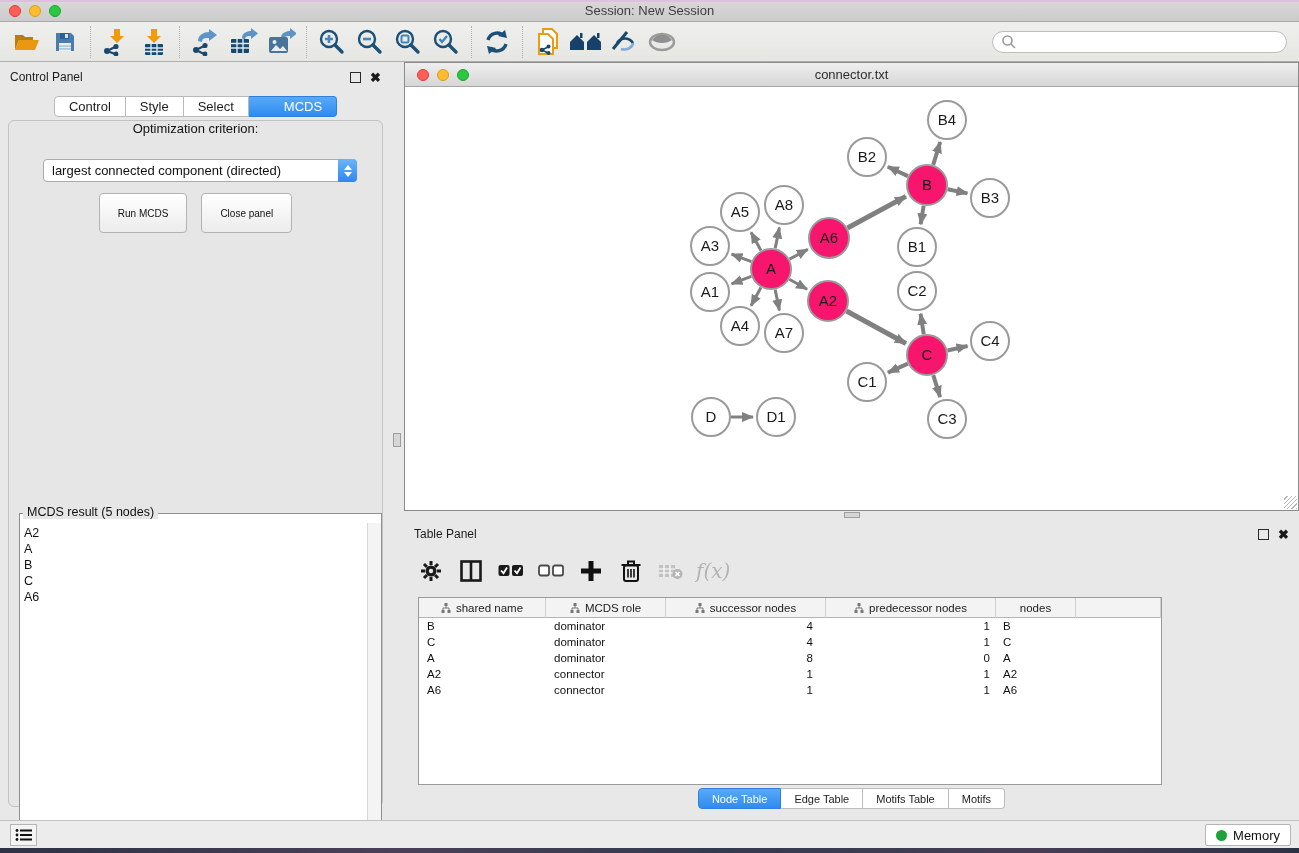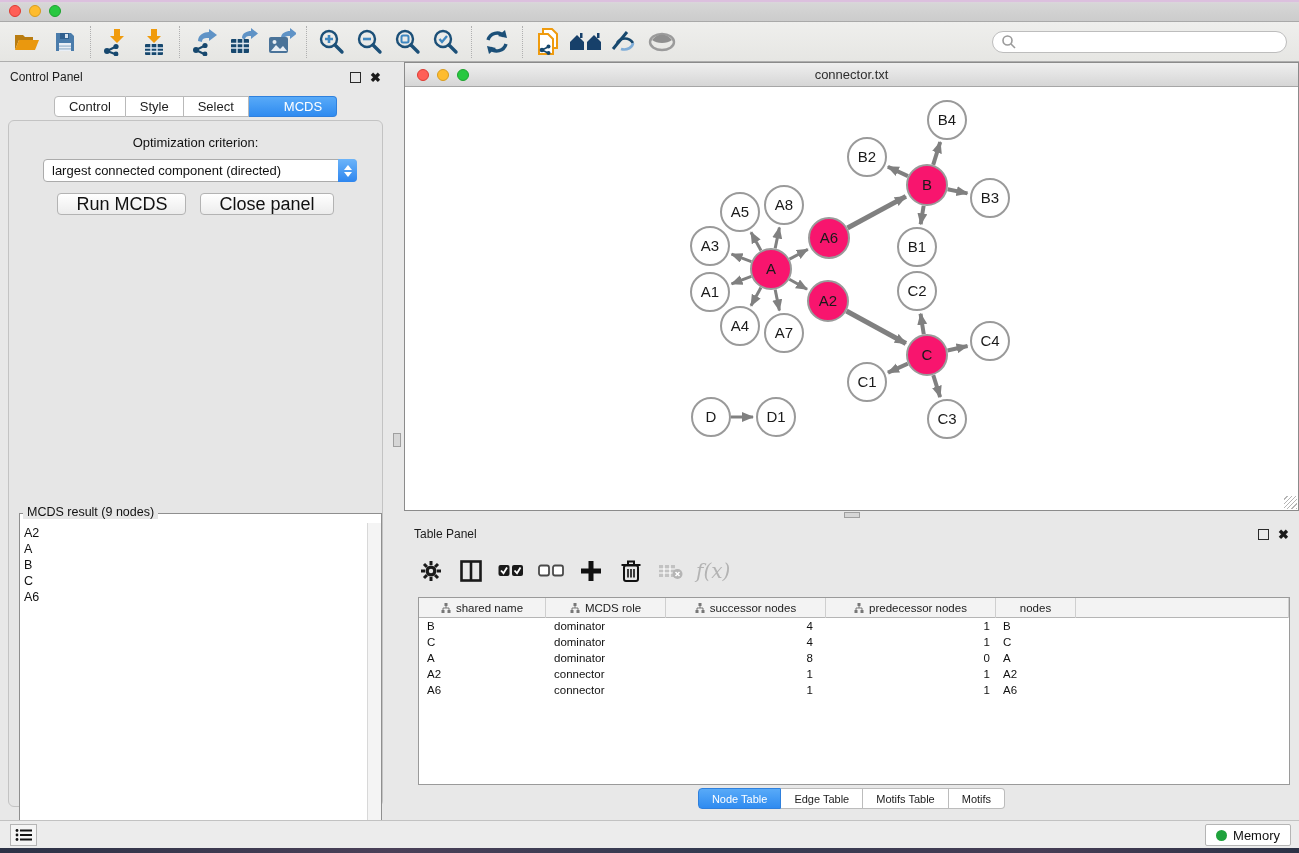--- a/index.html
+++ b/index.html
@@ -38,30 +38,30 @@
   .float-box { width:11px; height:11px; border:1.5px solid #2a2a2a; background:transparent; }
   .close-x { font-size:13px; font-weight:bold; color:#1a1a1a; line-height:11px; }
   .cp-tabs { display:flex; justify-content:center; margin-top:8px; }
   .cp-tab { height:21px; padding:0 14px; background:#fff; border:1px solid #b9b9b9; border-left:none;
     font-size:13px; color:#1c1c1c; display:flex; align-items:center; }
   .cp-tab:first-child { border-left:1px solid #b9b9b9; border-radius:4px 0 0 4px; }
   .cp-tab:last-child { border-radius:0 4px 4px 0; }
   .cp-tab.active { background:linear-gradient(#58aaf8,#2f8bf0); color:#fff; border-color:#2f80dd;padding-left:35px; }
   .cp-content { position:absolute; left:8px; top:58px; width:375px; height:687px;
     background:#e6e6e6; border:1px solid #c3c3c3; border-radius:6px; }
-  .opt-label { text-align:center; margin-top:14px; font-size:13px; color:#111; }
+  .opt-label { text-align:center; font-size:13px; color:#111; }
   .combo { position:absolute; left:34px; top:38px; width:314px; height:23px; background:#fff;
     border:1px solid #ababab; border-radius:4px; display:flex; align-items:center; }
   .combo-text { flex:1; font-size:13px; color:#111; padding-left:8px; white-space:nowrap; overflow:hidden; }
   .combo-step { width:19px; height:23px; margin:-1px -1px -1px 0; border-radius:0 4px 4px 0;
     background:linear-gradient(#6cb4f9,#2e86ef); display:flex; flex-direction:column; align-items:center; justify-content:center; gap:2px; }
   .combo-step .up { width:0; height:0; border-left:4px solid transparent; border-right:4px solid transparent; border-bottom:5px solid #fff; }
   .combo-step .dn { width:0; height:0; border-left:4px solid transparent; border-right:4px solid transparent; border-top:5px solid #fff; }
   .cp-buttons { position:absolute; left:0; top:72px; width:100%; display:flex; justify-content:center; gap:14px; }
-  .aq-btn { height:22px; padding:0 18px; font-size:18px; color:#111; background:linear-gradient(#ffffff,#ececec);
+  .aq-btn { height:40px; padding:0 18px; font-size:10px; color:#111; background:linear-gradient(#ffffff,#ececec);
     border:1px solid #b3b3b3; border-radius:4px; display:flex; align-items:center; }
   .result-box { position:absolute; left:10px; top:392px; width:363px; height:347px; }
   .result-legend { position:absolute; left:4px; top:-8px; background:#e6e6e6; padding:0 4px; font-size:12.5px; color:#111; z-index:2; }
   .result-frame { position:absolute; inset:0; border:1px solid #8f8f8f; background:#fff; }
   .result-list { position:absolute; left:1px; top:10px; bottom:1px; right:15px; padding:2px 0 0 4px; }
   .result-item { font-size:12.5px; color:#111; line-height:16px; }
   .result-scroll { position:absolute; top:10px; bottom:1px; right:1px; width:14px; background:#f4f4f4; border-left:1px solid #d8d8d8; }
 
   
   .v-divider { position:absolute; left:391px; top:62px; width:13px; height:758px; background:#e8e8e8; }
@@ -80,21 +80,21 @@
 
   
   .h-divider { position:absolute; left:404px; top:511px; width:895px; height:8px; background:#e8e8e8; }
   .h-divider .grip { position:absolute; left:440px; top:1px; width:16px; height:6px; background:#d6d6d6; border:1px solid #9f9f9f; }
 
   
   .table-panel { position:absolute; left:404px; top:519px; width:895px; height:301px; background:#e8e8e8; }
   .tp-toolbar { position:absolute; left:10px; top:30px; right:10px; height:44px; display:flex; align-items:center; gap:6px; }
   .tp-btn { width:34px; height:36px; display:flex; align-items:center; justify-content:center; }
   .fx-label { font-size:20px; font-style:italic; color:#b3b3b3; font-family:"DejaVu Serif", serif; margin-left:2px; }
-  .data-table { position:absolute; left:14px; top:78px; width:872px; height:188px; background:#fff; border:1px solid #9a9a9a; overflow:hidden; }
+  .data-table { position:absolute; left:14px; top:78px; width:744px; height:188px; background:#fff; border:1px solid #9a9a9a; overflow:hidden; }
   .thead, .trow { display:grid; grid-template-columns:127px 120px 160px 170px 80px 1fr; }
   .thead { height:20px; background:#f3f3f3; border-bottom:1px solid #b5b5b5; }
   .th { font-size:11.5px; color:#222; display:flex; align-items:center; justify-content:center; gap:5px;
     border-right:1px solid #cfcfcf; height:20px; }
   .trow { height:16px; }
   .tcell { font-size:11.5px; color:#111; line-height:16px; white-space:nowrap; overflow:hidden; }
   .tcell.c0, .tcell.c1 { padding-left:8px; text-align:left; }
   .tcell.c2 { padding-right:13px; text-align:right; }
   .tcell.c3 { padding-right:6px; text-align:right; }
   .tcell.c4 { padding-left:7px; text-align:left; }
@@ -120,20 +120,21 @@
 <body>
 
 <div class="screen">
 
   <div class="titlebar">
     <div class="tl-dots">
       <div class="tl-dot tl-red"></div>
       <div class="tl-dot tl-yellow"></div>
       <div class="tl-dot tl-green"></div>
     </div>
+    <div class="titlebar-title">Session: New Session</div>
   </div>
 
   <div class="toolbar">
     <div class="tb-btn">
       <svg width="26" height="22" viewBox="0 0 26 22">
         <path d="M1 4h8l2 2h8v3H5L1 19z" fill="#b97c10"></path>
         <path d="M1 19l4-10h20l-4 10z" fill="#ea980e"></path>
       </svg>
     </div>
     <div class="tb-btn">
@@ -302,21 +303,21 @@
             <div class="up"></div>
             <div class="dn"></div>
           </div>
       </div>
       <div class="cp-buttons">
         <div class="aq-btn">Run MCDS</div>
         <div class="aq-btn">Close panel</div>
       </div>
       <div class="result-box">
         <div class="result-frame"></div>
-        <div class="result-legend">MCDS result (9 nodes)</div>
+        <div class="result-legend">MCDS result (5 nodes)</div>
         <div class="result-list" id="mcds-list">
             <div class="result-item">A2</div>
             <div class="result-item">A</div>
             <div class="result-item">B</div>
             <div class="result-item">C</div>
             <div class="result-item">A6</div>
           </div>
         <div class="result-scroll"></div>
       </div>
     </div>

